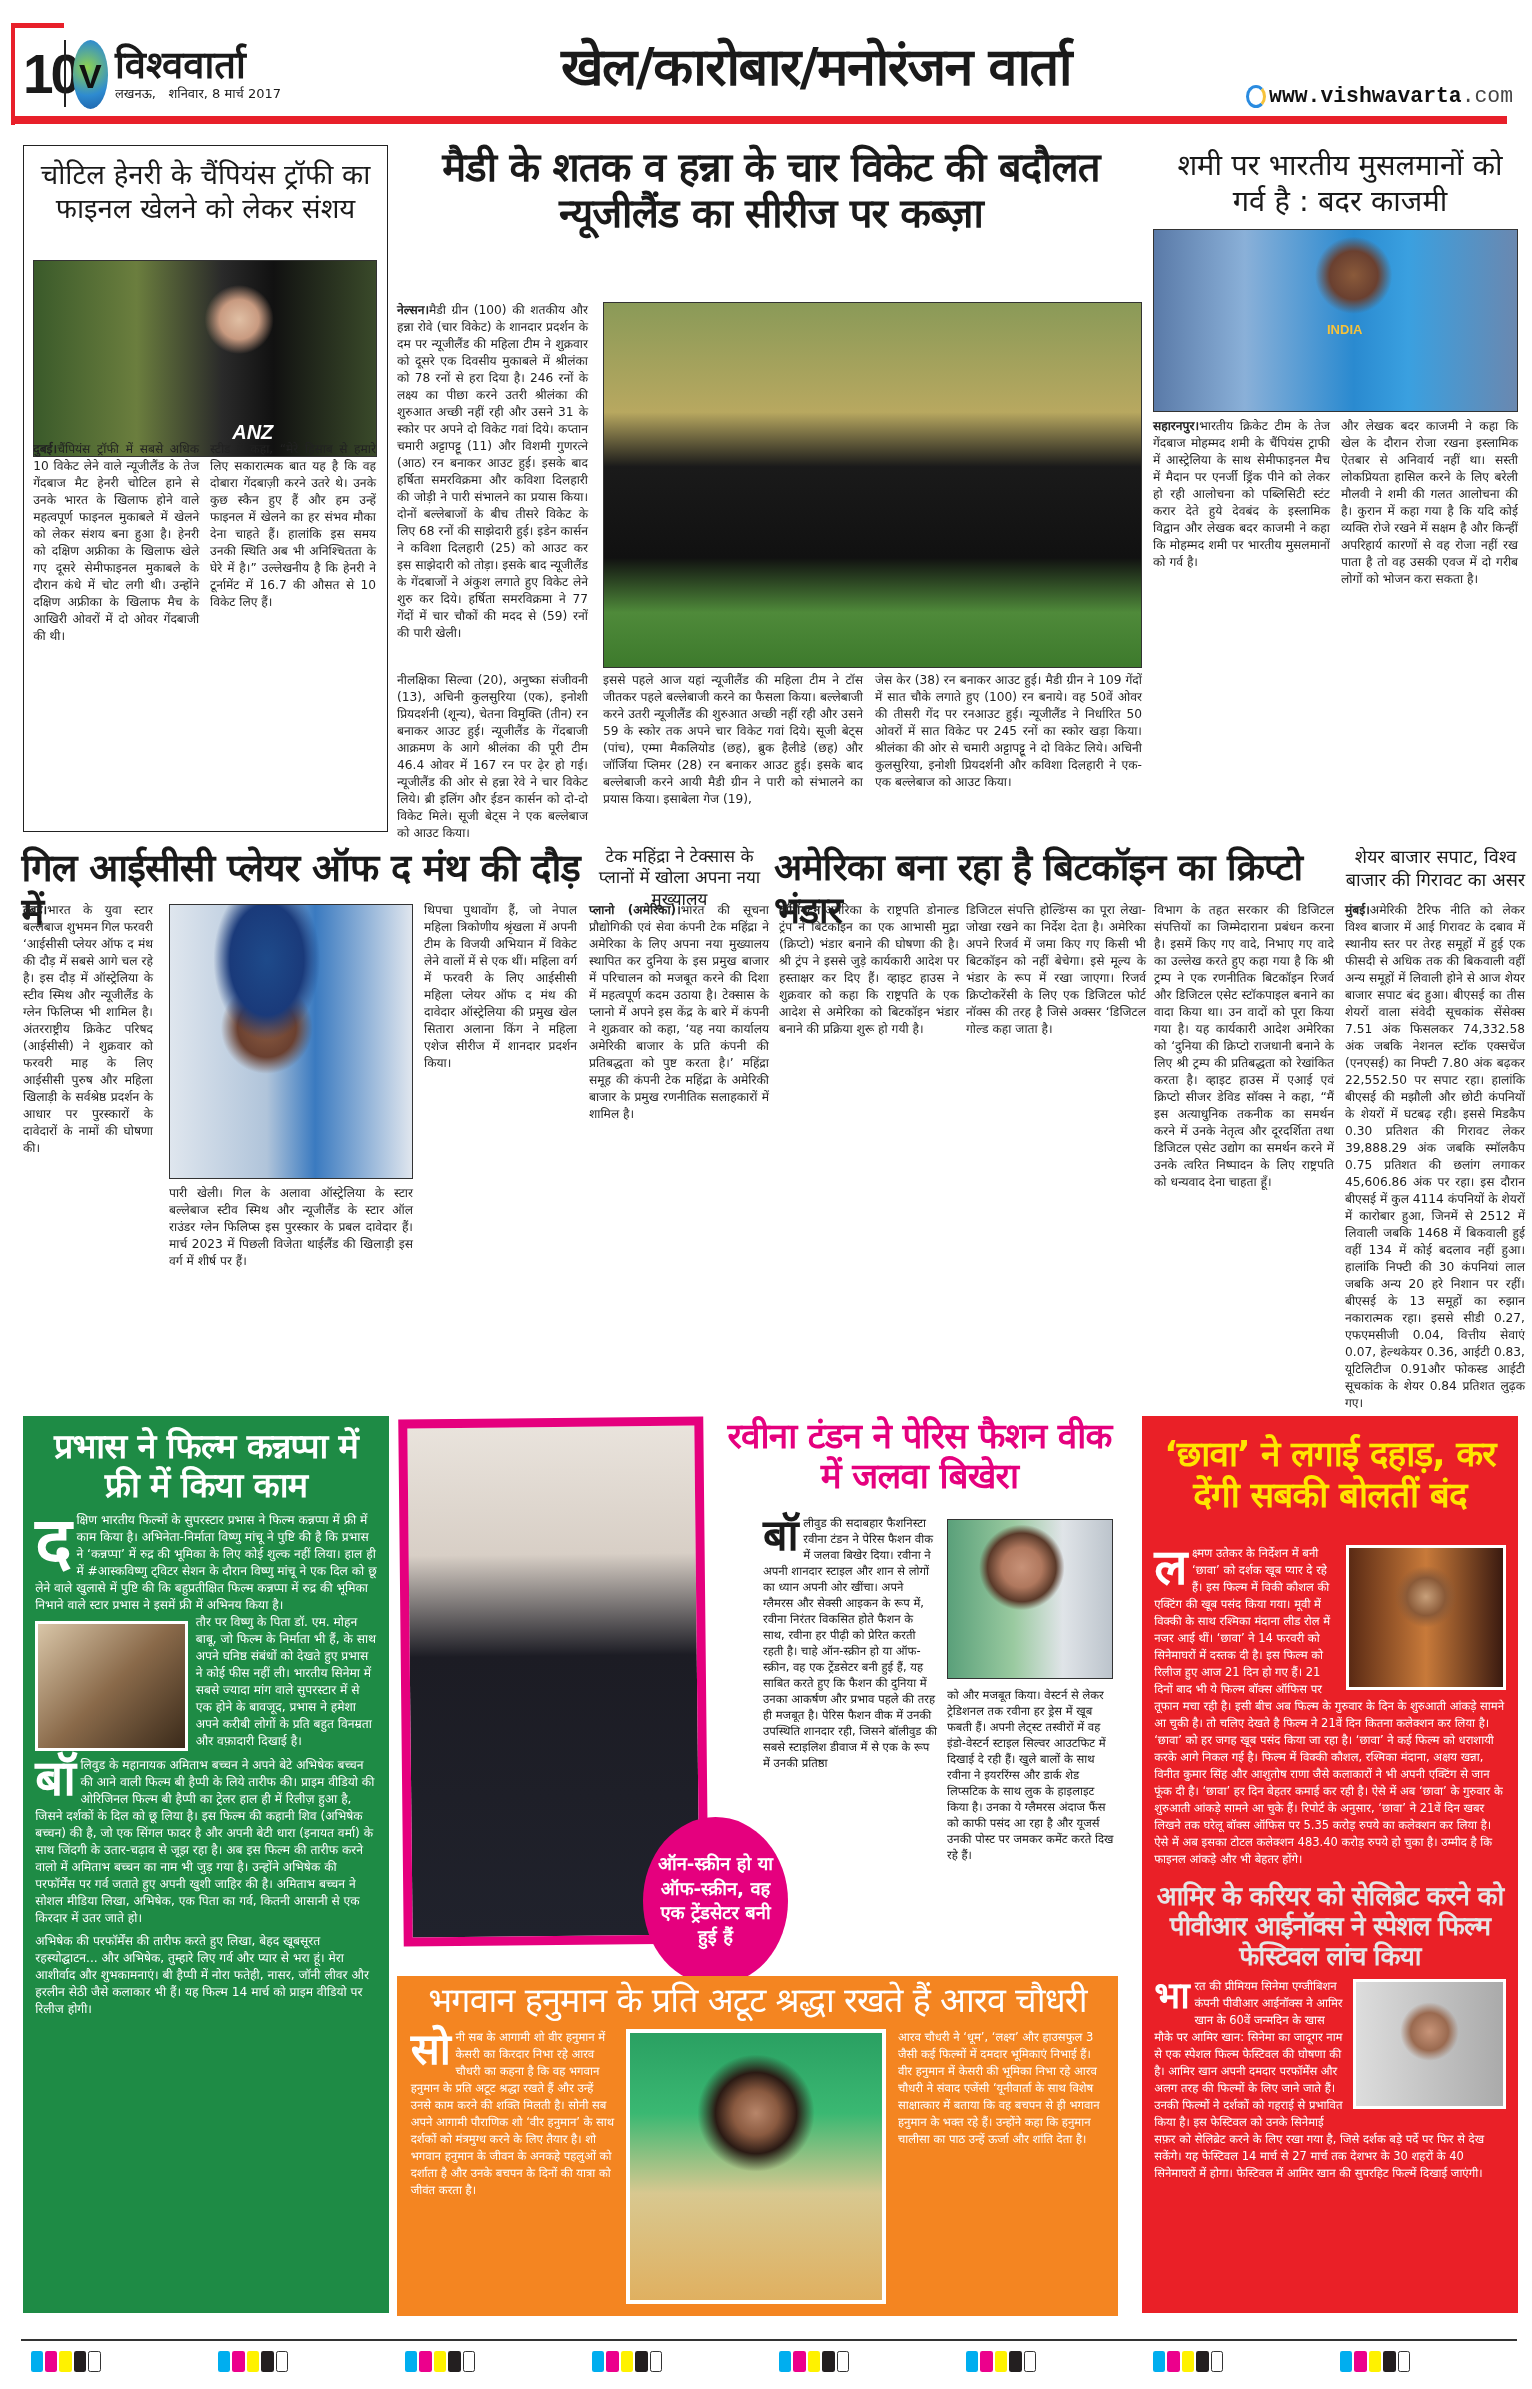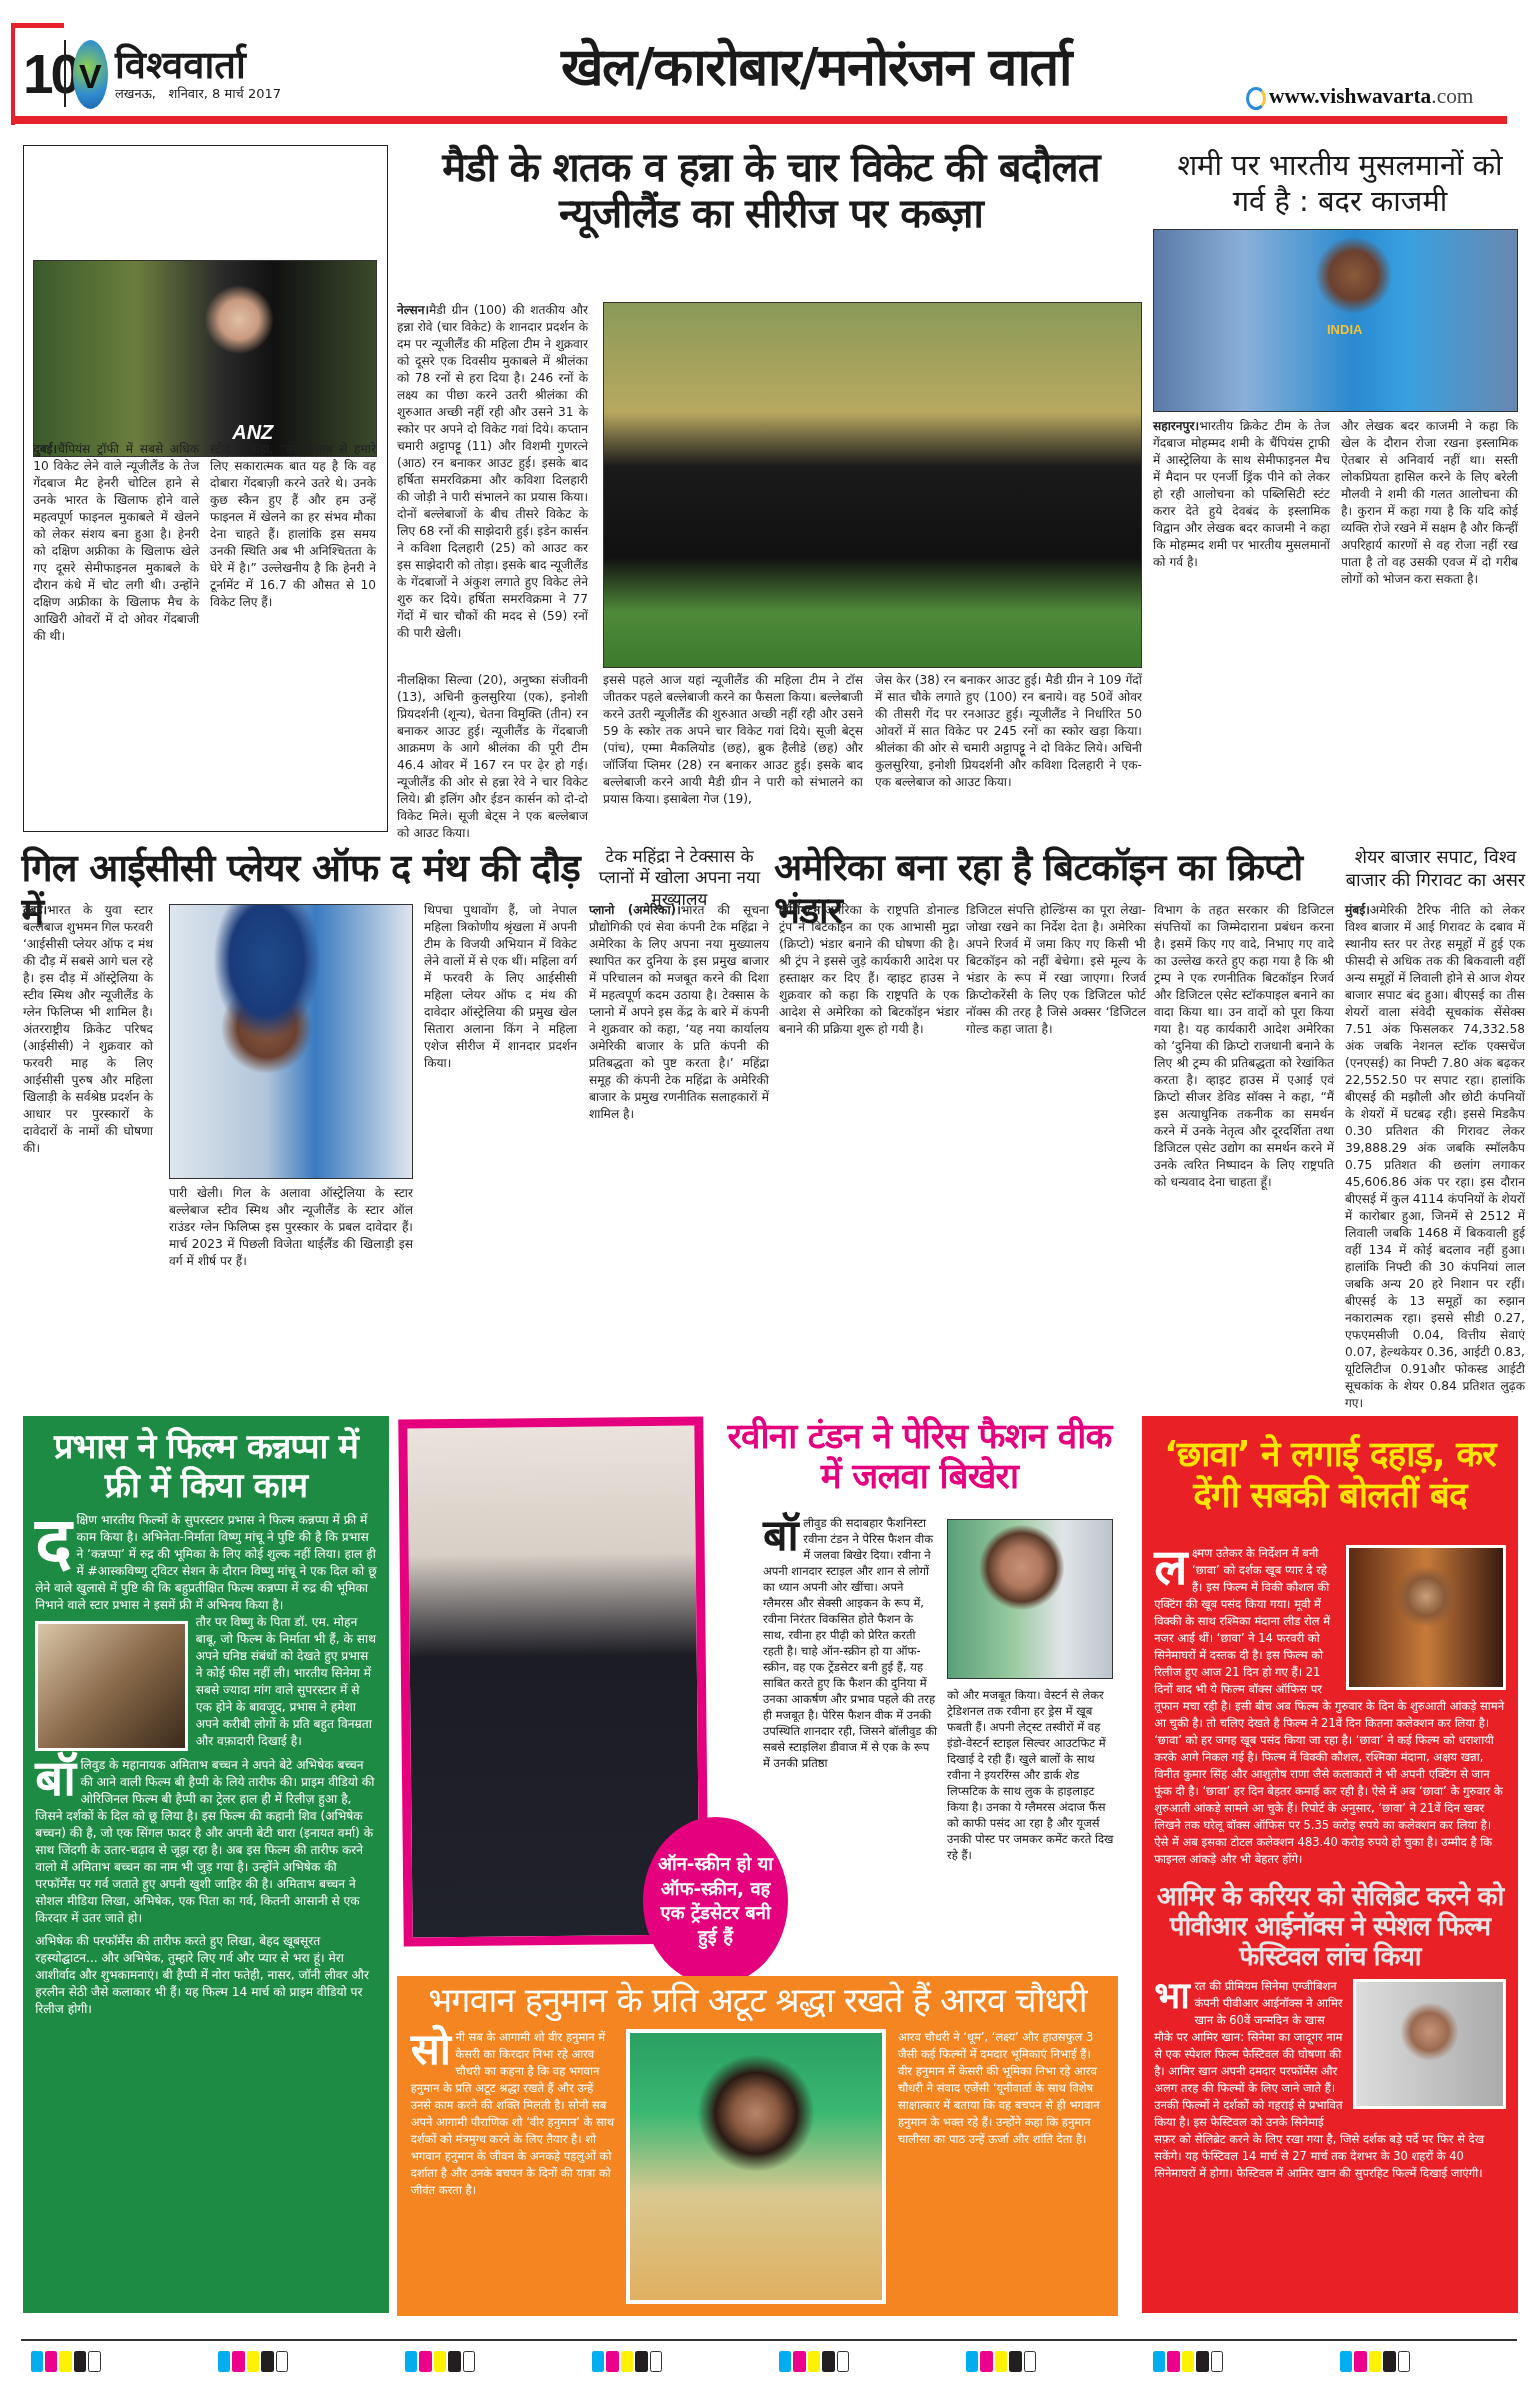--- a/index.html
+++ b/index.html
@@ -8,21 +8,21 @@
 .masthead-border{position:absolute;left:10.7px;top:23px;width:53px;height:4.6px;background:#e8202a}
 .masthead-left{position:absolute;left:10.7px;top:23px;width:4.6px;height:102px;background:#e8202a}
 .masthead-bottom{position:absolute;left:10.7px;top:116px;width:1496px;height:7.6px;background:#e8202a}
 .page-num{position:absolute;left:23px;top:42px;font-family:"Liberation Sans",sans-serif;font-size:55px;font-weight:bold;letter-spacing:-3.1px;color:#1a1a1a}
 .vsep{position:absolute;left:64px;top:40px;width:1.5px;height:67px;background:#222}
 .logo{position:absolute;left:73px;top:40px;width:35px;height:69px;border-radius:50%;background:radial-gradient(circle at 40% 40%,#8fd14f,#2e8bd0 60%,#1b5fa8);}
 .logo span{position:absolute;left:6.1px;top:17px;font-family:"Liberation Sans",sans-serif;font-size:34px;font-weight:bold;color:#111}
 .brand{position:absolute;left:115px;top:37px;font-size:38px;font-weight:bold;font-family:"DejaVu Sans Condensed","DejaVu Sans",sans-serif}
 .dateline{position:absolute;left:115px;top:84px;font-size:13px}
 .section-title{position:absolute;left:561px;top:29px;font-size:52px;font-weight:bold;letter-spacing:-1.5px}
-.web{position:absolute;left:1246px;top:84px;font-family:Liberation Serif, serif;font-size:21.4px;font-weight:bold;color:#111}
+.web{position:absolute;left:1246px;top:84px;font-family:Liberation Mono, monospace;font-size:21.4px;font-weight:bold;color:#111}
 .web .dom{color:#444;font-weight:normal}
 .ie-icon{display:inline-block;width:20px;height:23px;border-radius:50%;border:3.8px solid #2a8be0;border-right-color:#f6c23a;vertical-align:middle;margin-right:3.1px}
 .box{position:absolute;border:1.5px solid #222}
 .head-serif{font-weight:normal;text-align:center;line-height:1.25}
 .hd-black{font-weight:bold;text-align:center;line-height:1.15;letter-spacing:-0.8px}
 .txt{font-size:12.2px;line-height:17px;text-align:justify;color:#222}
 .txt b{font-weight:bold}
 .col{position:absolute}
 .photo{position:absolute;overflow:hidden;border:0.8px solid #333}
 .green{background:#1e8b45;color:#fff}
@@ -46,20 +46,21 @@
 <div class="logo">
     <span>V</span>
   </div>
 <div class="brand">विश्ववार्ता</div>
 <div class="dateline"><span>लखनऊ,</span>&nbsp;&nbsp;&nbsp;<span>शनिवार, 8 मार्च 2017</span></div>
 <div class="section-title">खेल/कारोबार/मनोरंजन वार्ता</div>
 <div class="web"><span class="ie-icon"></span><span>www.vishwavarta</span><span class="dom">.com</span></div>
 <div class="masthead-bottom"></div>
 
 <div class="box" style="left:23px;top:145px;width:365px;height:687px;">
+  <div class="head-serif" style="font-size:27.5px;padding:10.7px 7.6px 0;">चोटिल हेनरी के चैंपियंस ट्रॉफी का फाइनल खेलने को लेकर संशय</div>
   <div class="photo" style="left:9.2px;top:90px;width:344px;height:197px;background:radial-gradient(circle at 60% 30%,#e0bfa4 0,#c89a80 8%,transparent 14%),linear-gradient(90deg,#3a5a2a,#6b7e3e 30%,#2a2a2a 55%,#111 70%,#3a4a2a);margin-top:24px;">
     <div style="position:absolute;left:198px;top:160px;color:#fff;font-family:'Liberation Sans',sans-serif;font-weight:bold;font-style:italic;font-size:20px;">ANZ</div>
   </div>
   <div class="col txt" style="left:9.2px;top:295px;width:166px;"><b>दुबई।</b><span>चैंपियंस ट्रॉफी में सबसे अधिक 10 विकेट लेने वाले न्यूजीलैंड के तेज गेंदबाज मैट हेनरी चोटिल हाने से उनके भारत के खिलाफ होने वाले महत्वपूर्ण फाइनल मुकाबले में खेलने को लेकर संशय बना हुआ है। हेनरी को दक्षिण अफ्रीका के खिलाफ खेले गए दूसरे सेमीफाइनल मुकाबले के दौरान कंधे में चोट लगी थी। उन्होंने दक्षिण अफ्रीका के खिलाफ मैच के आखिरी ओवरों में दो ओवर गेंदबाजी की थी।</span></div>
   <div class="col txt" style="left:186px;top:295px;width:166px;"><span>स्टीड ने कहा, “मेरे हिसाब से हमारे लिए सकारात्मक बात यह है कि वह दोबारा गेंदबाज़ी करने उतरे थे। उनके कुछ स्कैन हुए हैं और हम उन्हें फाइनल में खेलने का हर संभव मौका देना चाहते हैं। हालांकि इस समय उनकी स्थिति अब भी अनिश्चितता के घेरे में है।” उल्लेखनीय है कि हेनरी ने टूर्नामेंट में 16.7 की औसत से 10 विकेट लिए हैं।</span></div>
 </div>
 
 <div>
   <div class="abs hd-black" style="left:397px;top:144px;width:748px;font-size:40px;">मैडी के शतक व हन्ना के चार विकेट की बदौलत न्यूजीलैंड का सीरीज पर कब्ज़ा</div>
   <div class="col txt" style="left:397px;top:302px;width:191px;"><b>नेल्सन।</b><span>मैडी ग्रीन (100) की शतकीय और हन्ना रोवे (चार विकेट) के शानदार प्रदर्शन के दम पर न्यूजीलैंड की महिला टीम ने शुक्रवार को दूसरे एक दिवसीय मुकाबले में श्रीलंका को 78 रनों से हरा दिया है। 246 रनों के लक्ष्य का पीछा करने उतरी श्रीलंका की शुरुआत अच्छी नहीं रही और उसने 31 के स्कोर पर अपने दो विकेट गवां दिये। कप्तान चमारी अट्टापट्टू (11) और विशमी गुणरत्ने (आठ) रन बनाकर आउट हुई। इसके बाद हर्षिता समरविक्रमा और कविशा दिलहारी की जोड़ी ने पारी संभालने का प्रयास किया। दोनों बल्लेबाजों के बीच तीसरे विकेट के लिए 68 रनों की साझेदारी हुई। इडेन कार्सन ने कविशा दिलहारी (25) को आउट कर इस साझेदारी को तोड़ा। इसके बाद न्यूजीलैंड के गेंदबाजों ने अंकुश लगाते हुए विकेट लेने शुरु कर दिये। हर्षिता समरविक्रमा ने 77 गेंदों में चार चौकों की मदद से (59) रनों की पारी खेली।</span></div>

